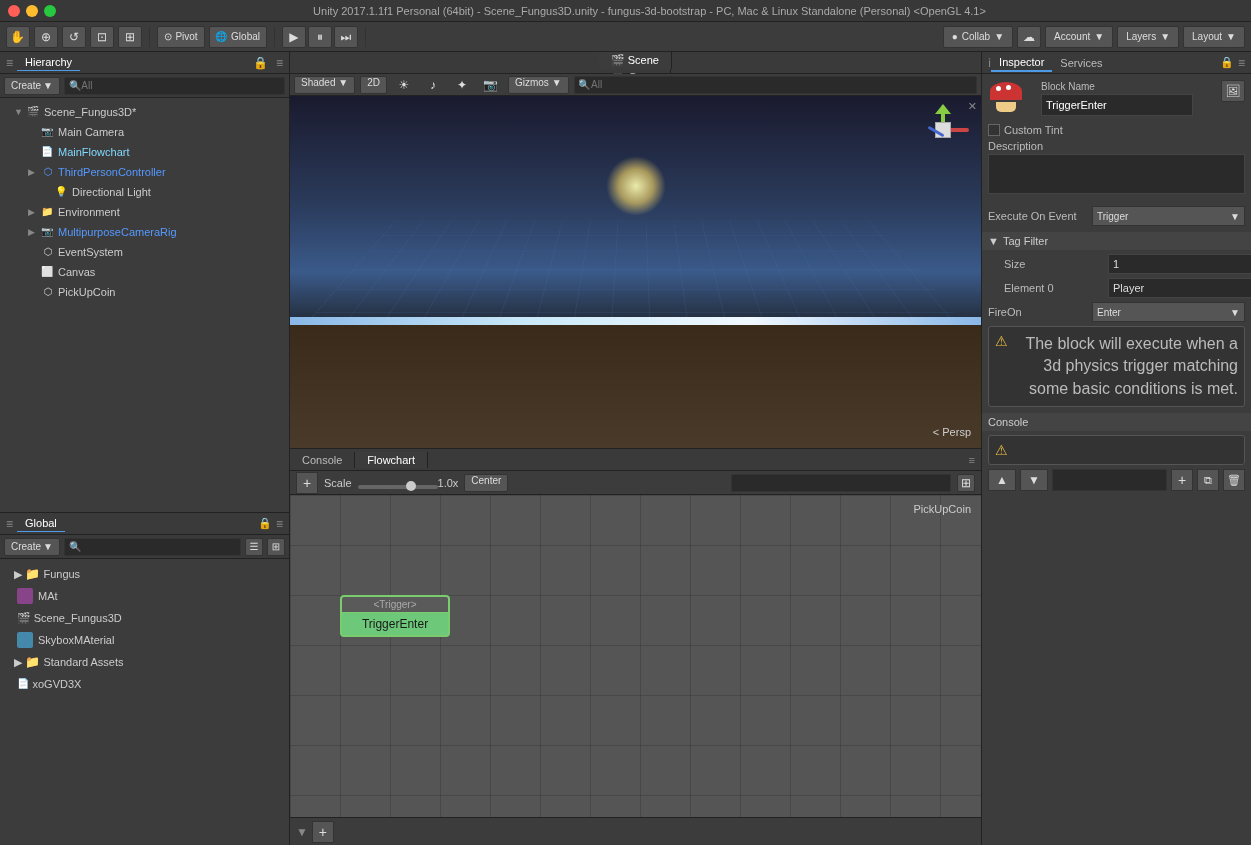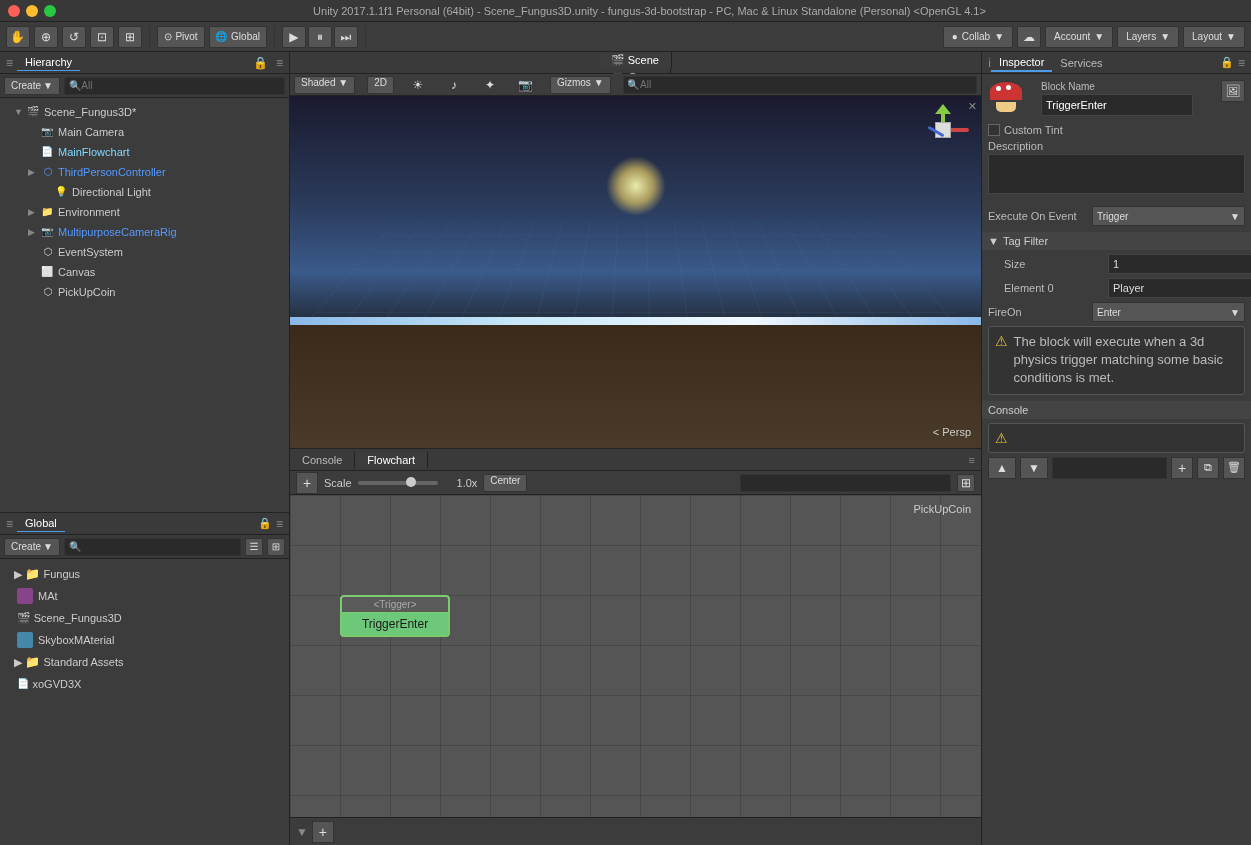--- a/index.html
+++ b/index.html
@@ -245,21 +245,21 @@
       background: #3c3c3c;
       color: #fff;
     }
     .scene-toolbar {
       height: 22px;
       background: #3c3c3c;
       border-bottom: 1px solid #222;
       display: flex;
       align-items: center;
       padding: 0 4px;
-      gap: 12px;
+      gap: 5px;
     }
     .scene-toolbar-btn {
       height: 18px;
       background: #555;
       border: 1px solid #333;
       color: #ddd;
       font-size: 10px;
       padding: 0 6px;
       cursor: pointer;
       border-radius: 2px;
@@ -554,23 +554,24 @@
       display: flex;
       gap: 6px;
       align-items: flex-start;
     }
     .info-icon {
       color: #f0c040;
       font-size: 14px;
       flex-shrink: 0;
     }
     .info-text {
-      font-size: 13px;
+      font-size: 16px;
       color: #bbb;
       line-height: 1.4;
+      text-align: right;
     }
     .checkbox {
       width: 12px; height: 12px;
       border: 1px solid #666;
       background: #333;
       display: inline-block;
     }
     .indent-1 { padding-left: 16px; }
     .inspector-bottom-row {
       display: flex;
@@ -907,21 +908,21 @@
         <div class="scene-tab active">
           <span>Flowchart</span>
         </div>
         <div style="margin-left:auto;color:#888;padding-right:6px;cursor:pointer;">≡</div>
       </div>
       <div class="flowchart-toolbar">
         <div class="plus-btn-sm">
           <span>+</span>
         </div>
         <span style="font-size:11px;color:#ccc;">Scale</span>
-        <div style="display:flex;align-items:center;gap:19px;">
+        <div style="display:flex;align-items:flex-end;gap:0;">
           <div class="scale-slider">
             <div class="scale-slider-thumb"></div>
           </div>
           <span style="font-size:11px;color:#ccc;">1.0x</span>
         </div>
         <div class="scene-toolbar-btn">
           <span>Center</span>
         </div>
         <div style="flex:1;"></div>
         <input type="text" class="search-input" style="width: 80px;">

